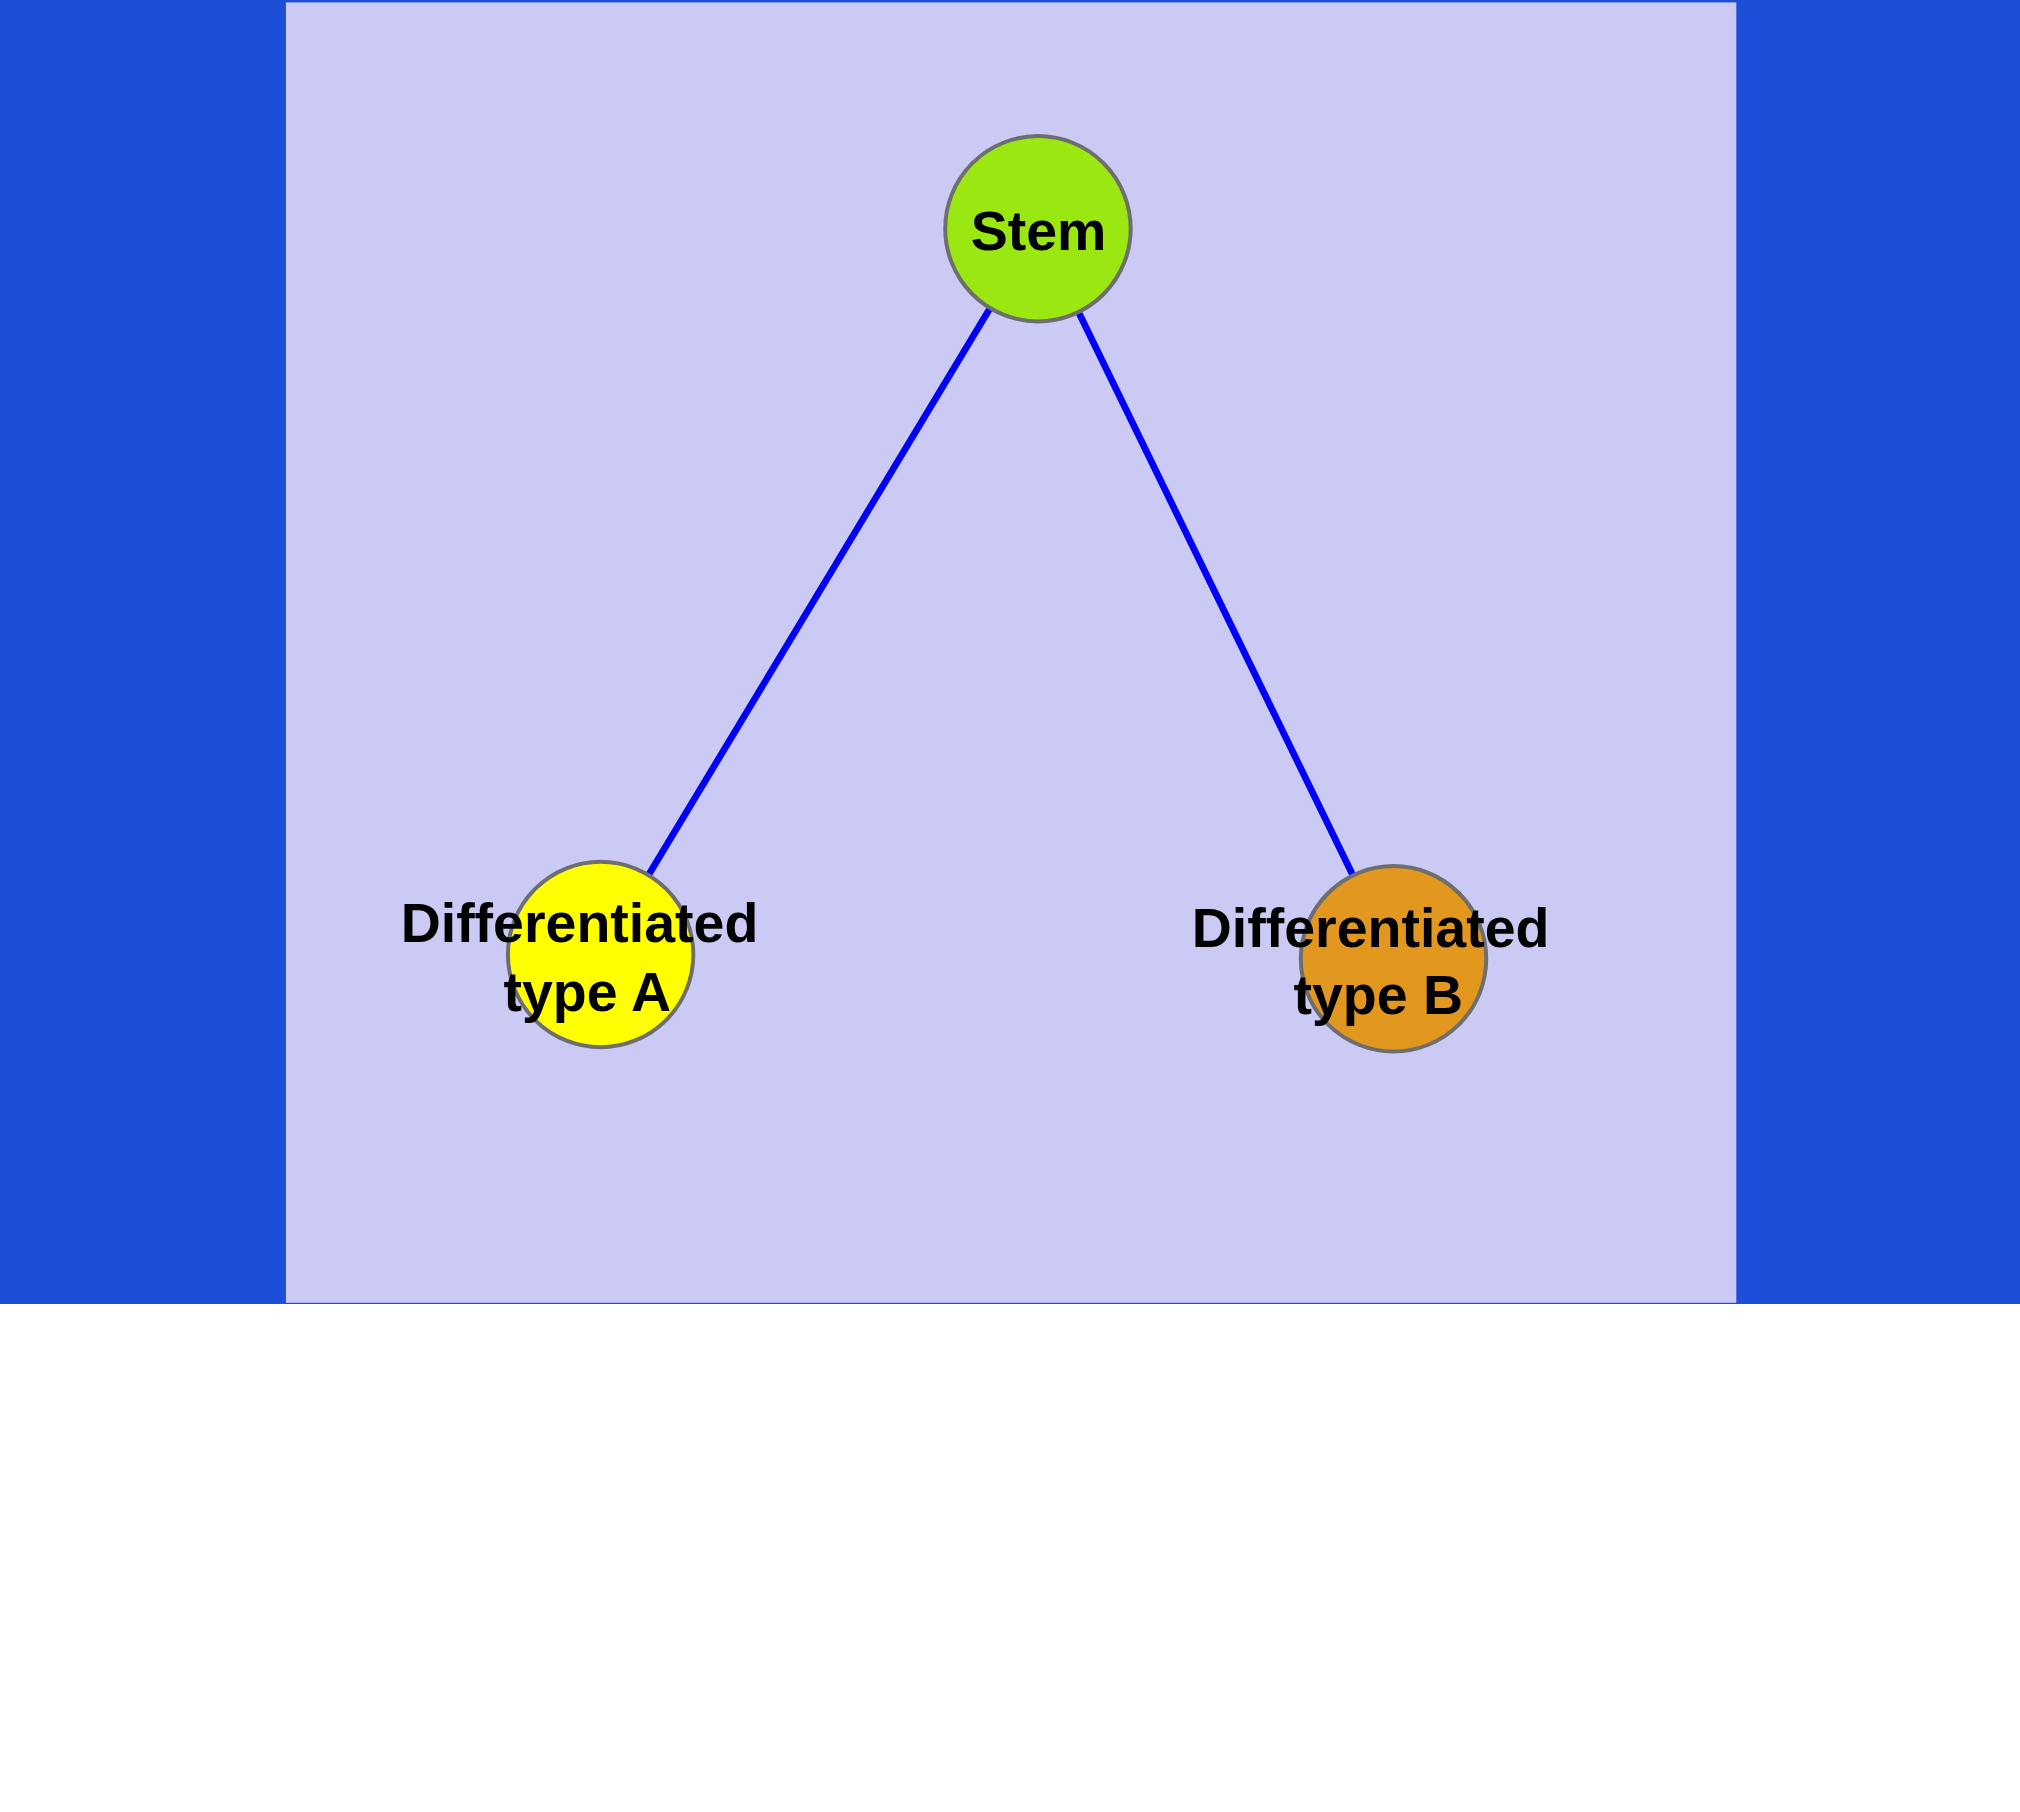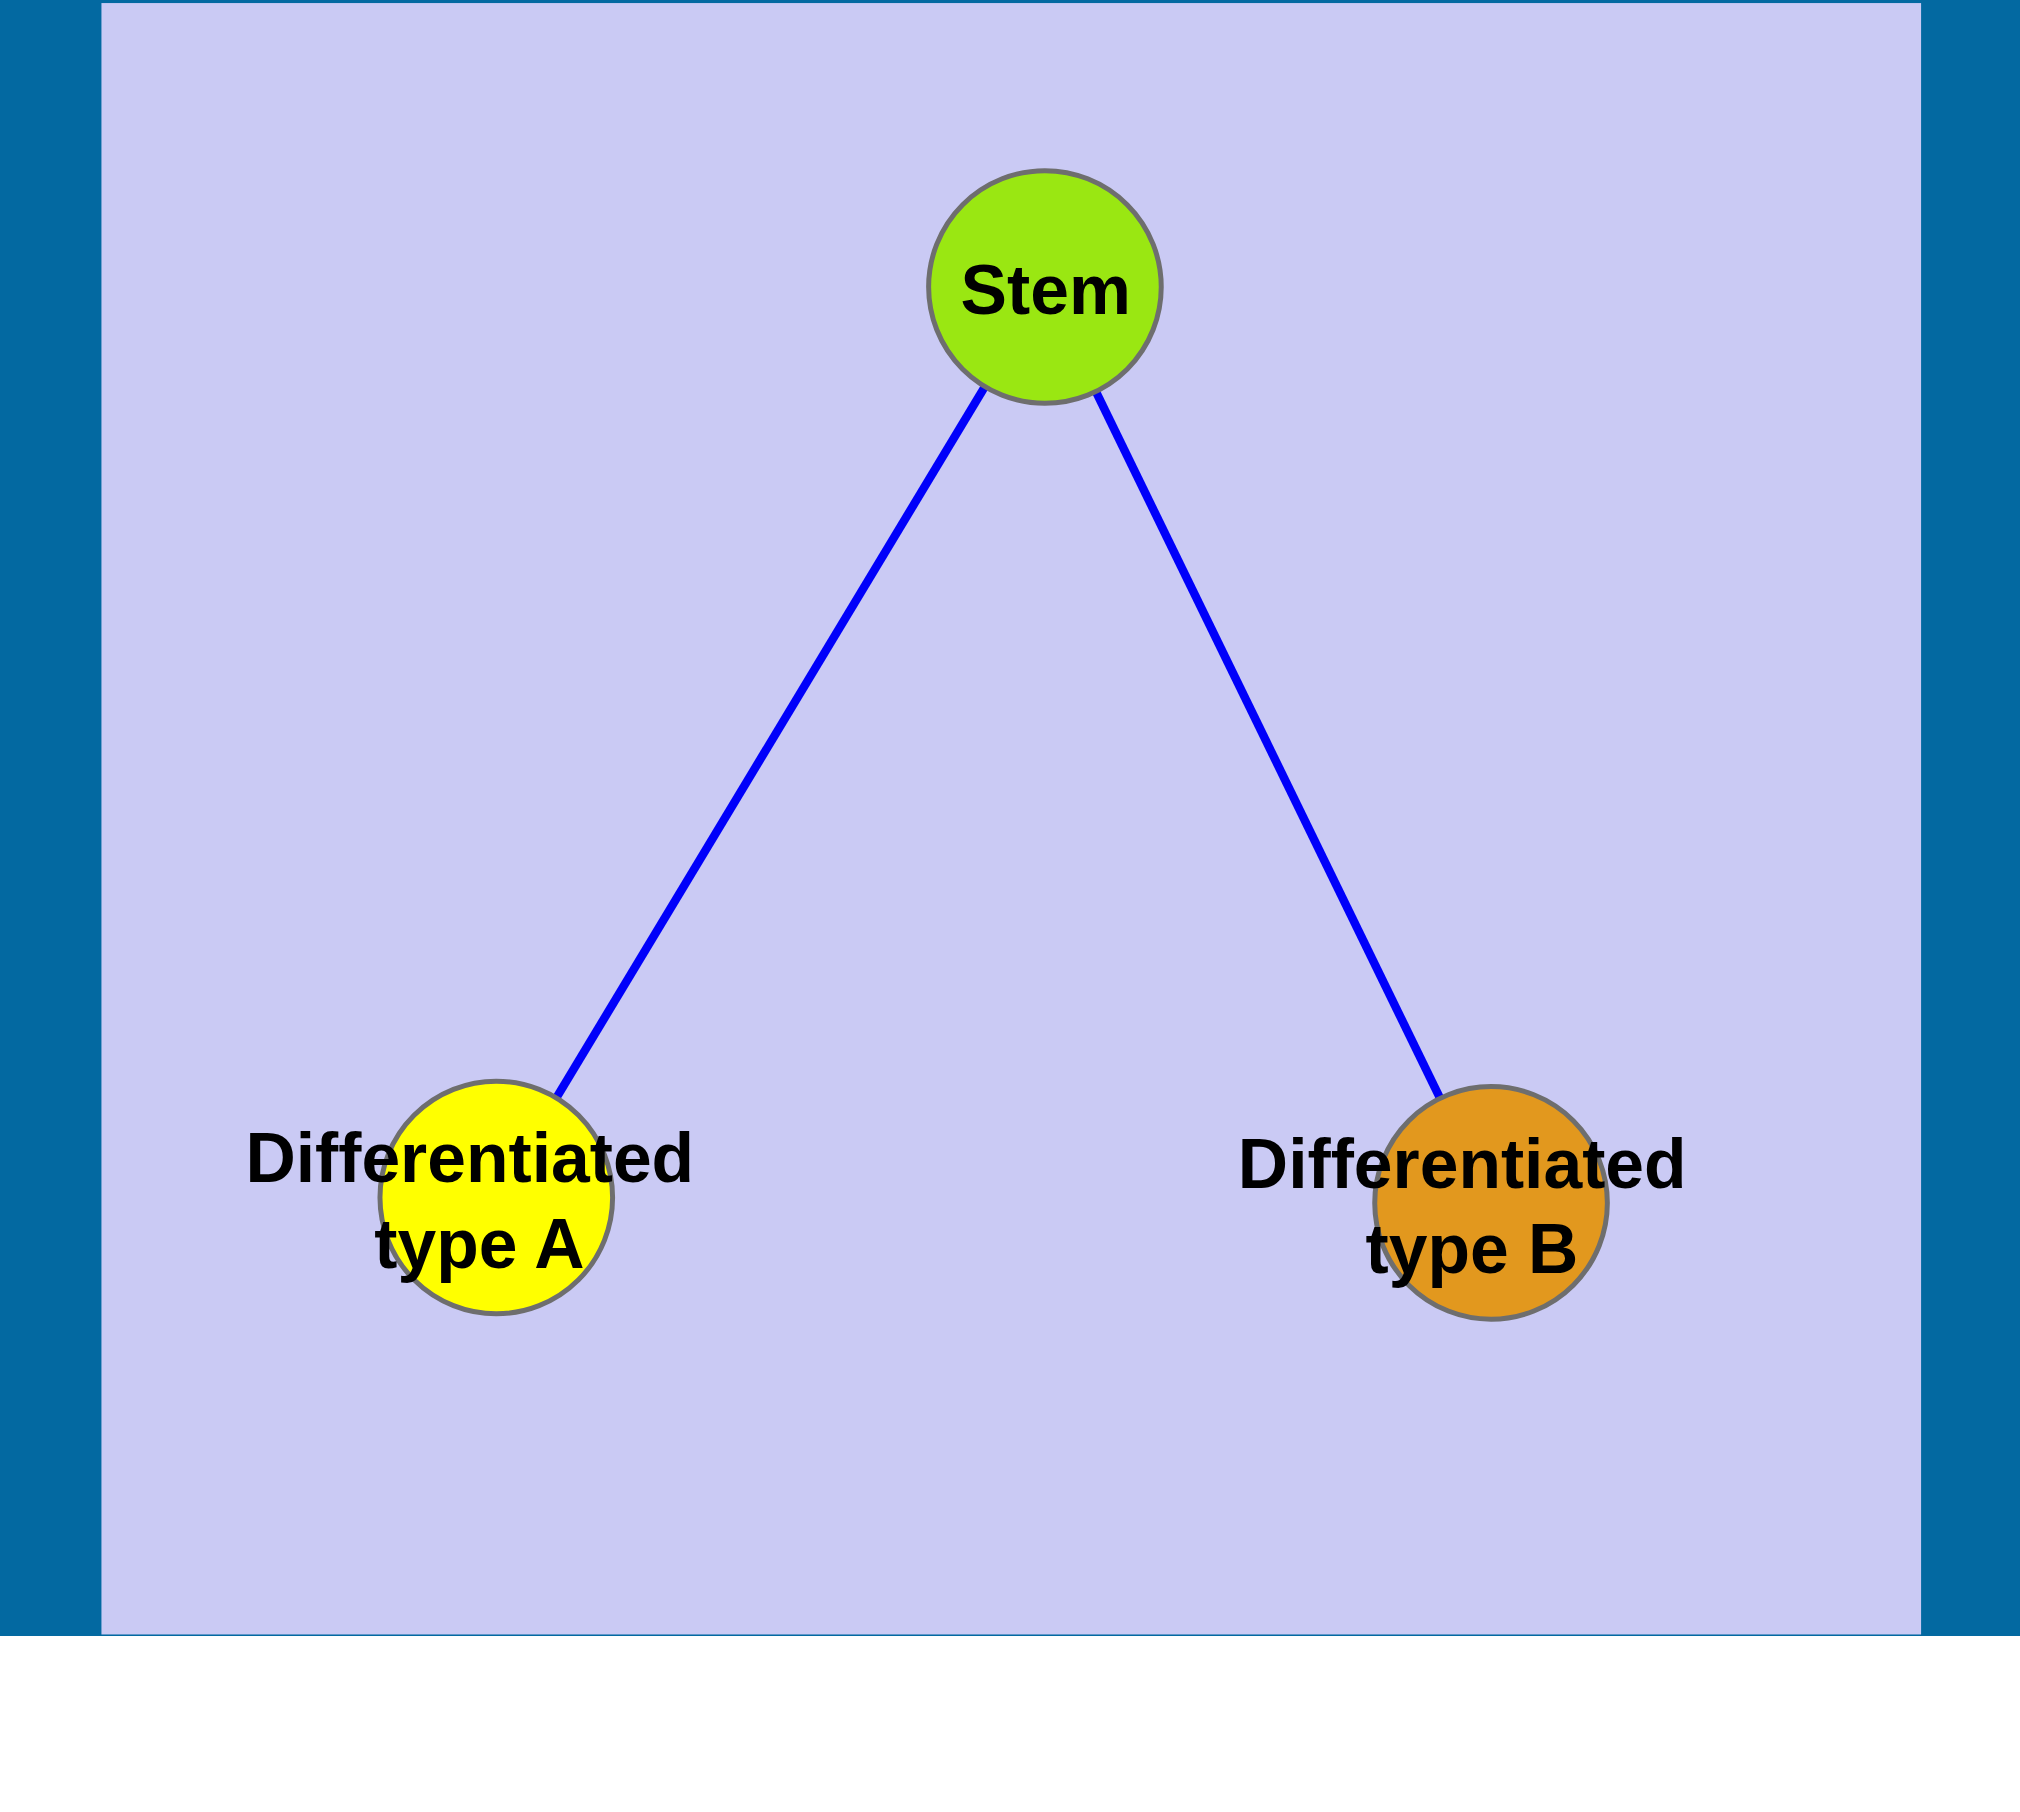--- a/index.html
+++ b/index.html
@@ -4,23 +4,23 @@
 <style>
   html, body {
     margin: 0;
     padding: 0;
     background: #ffffff;
     font-family: "Liberation Sans", "DejaVu Sans", sans-serif;
   }
   .stage {
     position: relative;
     width: 2021px;
-    height: 1636px;
+    height: 1304px;
     overflow: hidden;
-    background: #0369a1;
+    background: #1d4ed8;
   }
   .stage svg {
     position: absolute;
     left: 0;
     top: 0;
     width: 100%;
     height: 100%;
     display: block;
   }
   .node-label {

